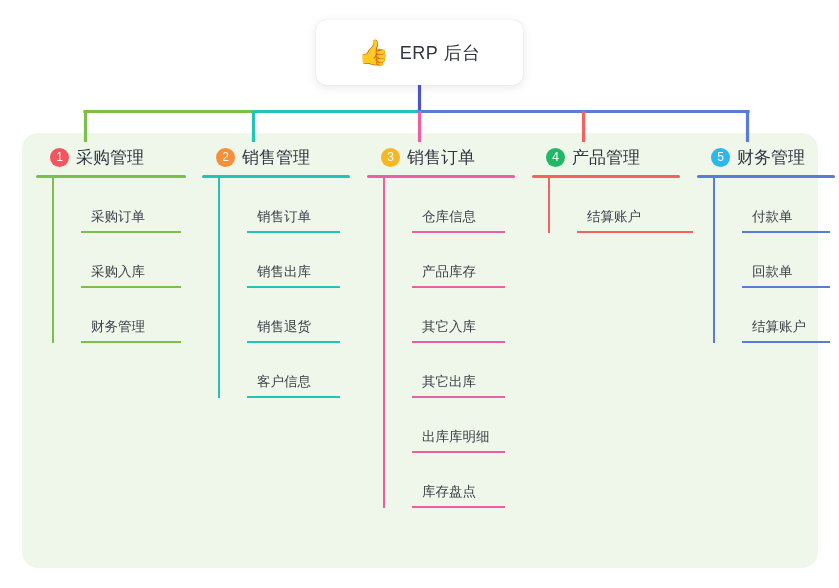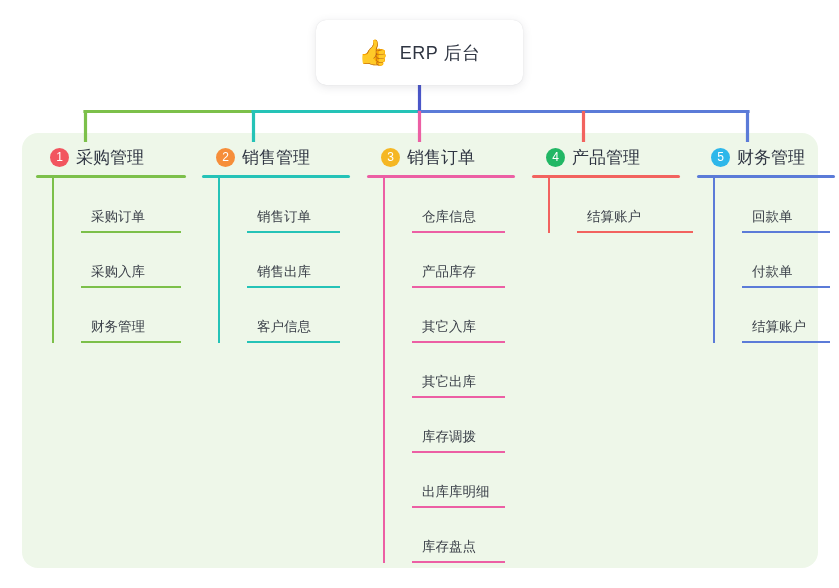--- a/index.html
+++ b/index.html
@@ -198,20 +198,24 @@
           <div class="spine" style="background: rgb(37, 195, 183);"></div>
           <div class="leaf">
             <span class="leaf-text">销售订单</span>
             <div class="leaf-rule" style="background: rgb(37, 195, 183); width: 93px;"></div>
           </div>
           <div class="leaf">
             <span class="leaf-text">销售出库</span>
             <div class="leaf-rule" style="background: rgb(37, 195, 183); width: 93px;"></div>
           </div>
           <div class="leaf">
+            <span class="leaf-text">销售退货</span>
+            <div class="leaf-rule" style="background: rgb(37, 195, 183); width: 93px;"></div>
+          </div>
+          <div class="leaf">
             <span class="leaf-text">客户信息</span>
             <div class="leaf-rule" style="background: rgb(37, 195, 183); width: 93px;"></div>
           </div>
         </div>
       </div>
       <div class="column" style="left: 367px; width: 148px;">
         <div class="col-head">
           <span class="badge" style="background: rgb(245, 183, 36);">3</span>
           <span class="col-title">销售订单</span>
         </div>
@@ -228,24 +232,20 @@
           </div>
           <div class="leaf">
             <span class="leaf-text">其它入库</span>
             <div class="leaf-rule" style="background: rgb(236, 95, 164); width: 93px;"></div>
           </div>
           <div class="leaf">
             <span class="leaf-text">其它出库</span>
             <div class="leaf-rule" style="background: rgb(236, 95, 164); width: 93px;"></div>
           </div>
           <div class="leaf">
-            <span class="leaf-text">库存调拨</span>
-            <div class="leaf-rule" style="background: rgb(236, 95, 164); width: 93px;"></div>
-          </div>
-          <div class="leaf">
             <span class="leaf-text">出库库明细</span>
             <div class="leaf-rule" style="background: rgb(236, 95, 164); width: 93px;"></div>
           </div>
           <div class="leaf">
             <span class="leaf-text">库存盘点</span>
             <div class="leaf-rule" style="background: rgb(236, 95, 164); width: 93px;"></div>
           </div>
         </div>
       </div>
       <div class="column" style="left: 532px; width: 148px;">
@@ -264,28 +264,28 @@
       </div>
       <div class="column" style="left: 697px; width: 138px;">
         <div class="col-head">
           <span class="badge" style="background: rgb(46, 183, 234);">5</span>
           <span class="col-title">财务管理</span>
         </div>
         <div class="head-rule" style="background: rgb(91, 123, 216); width: 138px;"></div>
         <div class="leaves">
           <div class="spine" style="background: rgb(91, 123, 216);"></div>
           <div class="leaf">
+            <span class="leaf-text">付款单</span>
+            <div class="leaf-rule" style="background: rgb(91, 123, 216); width: 88px;"></div>
+          </div>
+          <div class="leaf">
             <span class="leaf-text">回款单</span>
             <div class="leaf-rule" style="background: rgb(91, 123, 216); width: 88px;"></div>
           </div>
           <div class="leaf">
-            <span class="leaf-text">付款单</span>
-            <div class="leaf-rule" style="background: rgb(91, 123, 216); width: 88px;"></div>
-          </div>
-          <div class="leaf">
             <span class="leaf-text">结算账户</span>
             <div class="leaf-rule" style="background: rgb(91, 123, 216); width: 88px;"></div>
           </div>
         </div>
       </div>
     </div>
 
 </div>
 
 </body></html>

